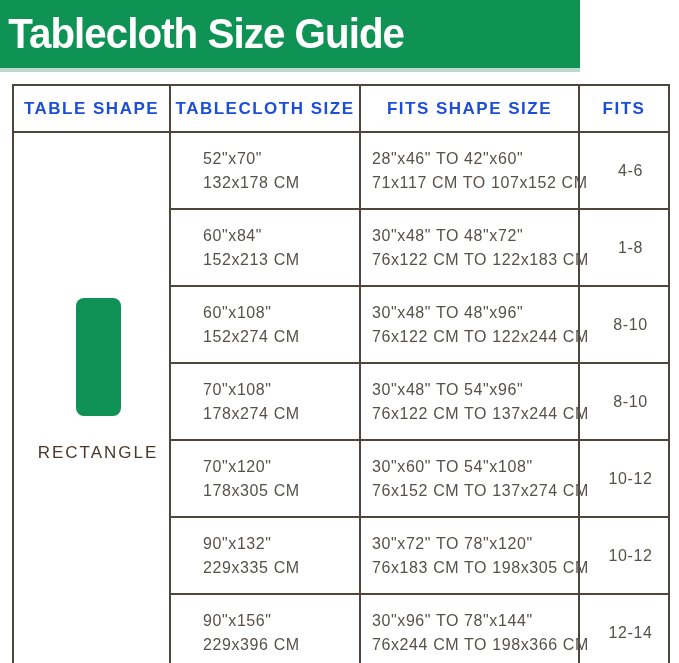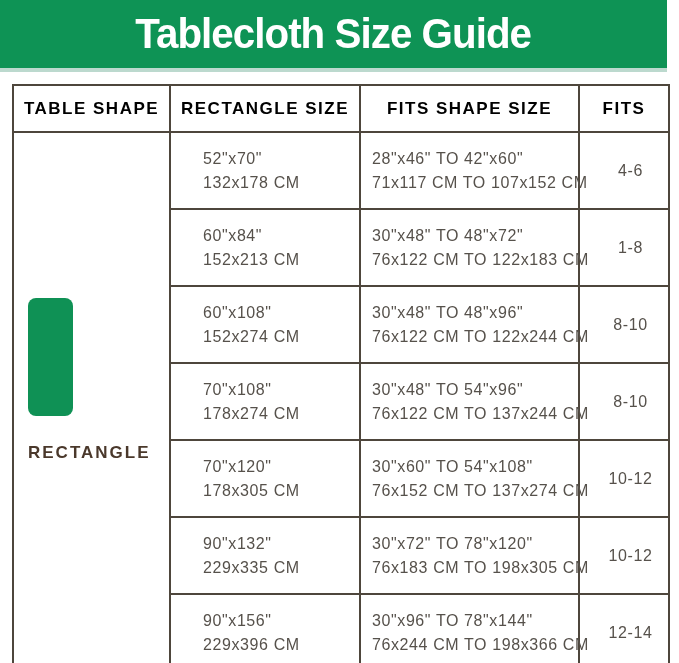--- a/index.html
+++ b/index.html
@@ -12,27 +12,27 @@
     position: relative;
     width: 679px;
     height: 663px;
     background: #ffffff;
     overflow: hidden;
   }
   
   .banner {
     position: absolute;
     top: 0; left: 0;
-    width: 667px;
+    width: 580px;
     height: 68px;
     background: #0E9355;
     border-bottom: 4px solid #BCD9CE;
     display: flex;
     align-items: center;
-    justify-content: center;
+    justify-content: flex-start;
   }
   .banner h1 {
     margin: 0;
     color: #ffffff;
     font-size: 42px;
     font-weight: 800;
     letter-spacing: -1px;
     transform: scaleX(0.96);
     white-space: nowrap;
   }
@@ -47,21 +47,21 @@
   }
   table.guide th, table.guide td {
     border: 2px solid #4E463C;
     background: #ffffff;
   }
   th.colhead {
     height: 43px;
     font-size: 17px;
     font-weight: bold;
     letter-spacing: 1.5px;
-    color: #000000;
+    color: #1d4ed8;
     text-align: center;
     vertical-align: middle;
     white-space: nowrap;
   }
   tbody td { height: 73px; padding-left: 14px; }
   .size-cell, .fits-cell {
     font-size: 16px;
     letter-spacing: 0.6px;
     color: #56514B;
     line-height: 24px;
@@ -78,23 +78,22 @@
     vertical-align: middle;
     white-space: nowrap;
   }
   
   td.shape-cell {
     vertical-align: top;
   }
   .shape-wrap {
     display: flex;
     flex-direction: column;
-    align-items: flex-start;
+    align-items: center;
     padding-top: 164px;
-    font-weight: bold;
   }
   .rect-icon {
     width: 45px;
     height: 118px;
     border-radius: 8px;
     background: #0F9155;
   }
   .shape-label {
     margin-top: 27px;
     font-size: 17px;
@@ -115,21 +114,21 @@
   <table class="guide">
     <colgroup>
       <col style="width:157px">
       <col style="width:190px">
       <col style="width:219px">
       <col style="width:90px">
     </colgroup>
     <thead>
       <tr>
         <th class="colhead">TABLE SHAPE</th>
-        <th class="colhead">RECTANGLE SIZE</th>
+        <th class="colhead">TABLECLOTH SIZE</th>
         <th class="colhead">FITS SHAPE SIZE</th>
         <th class="colhead">FITS</th>
       </tr>
     </thead>
     <tbody>
       <tr>
         <td class="shape-cell" rowspan="7">
           <div class="shape-wrap">
             <div class="rect-icon"></div>
             <div class="shape-label">RECTANGLE</div>

